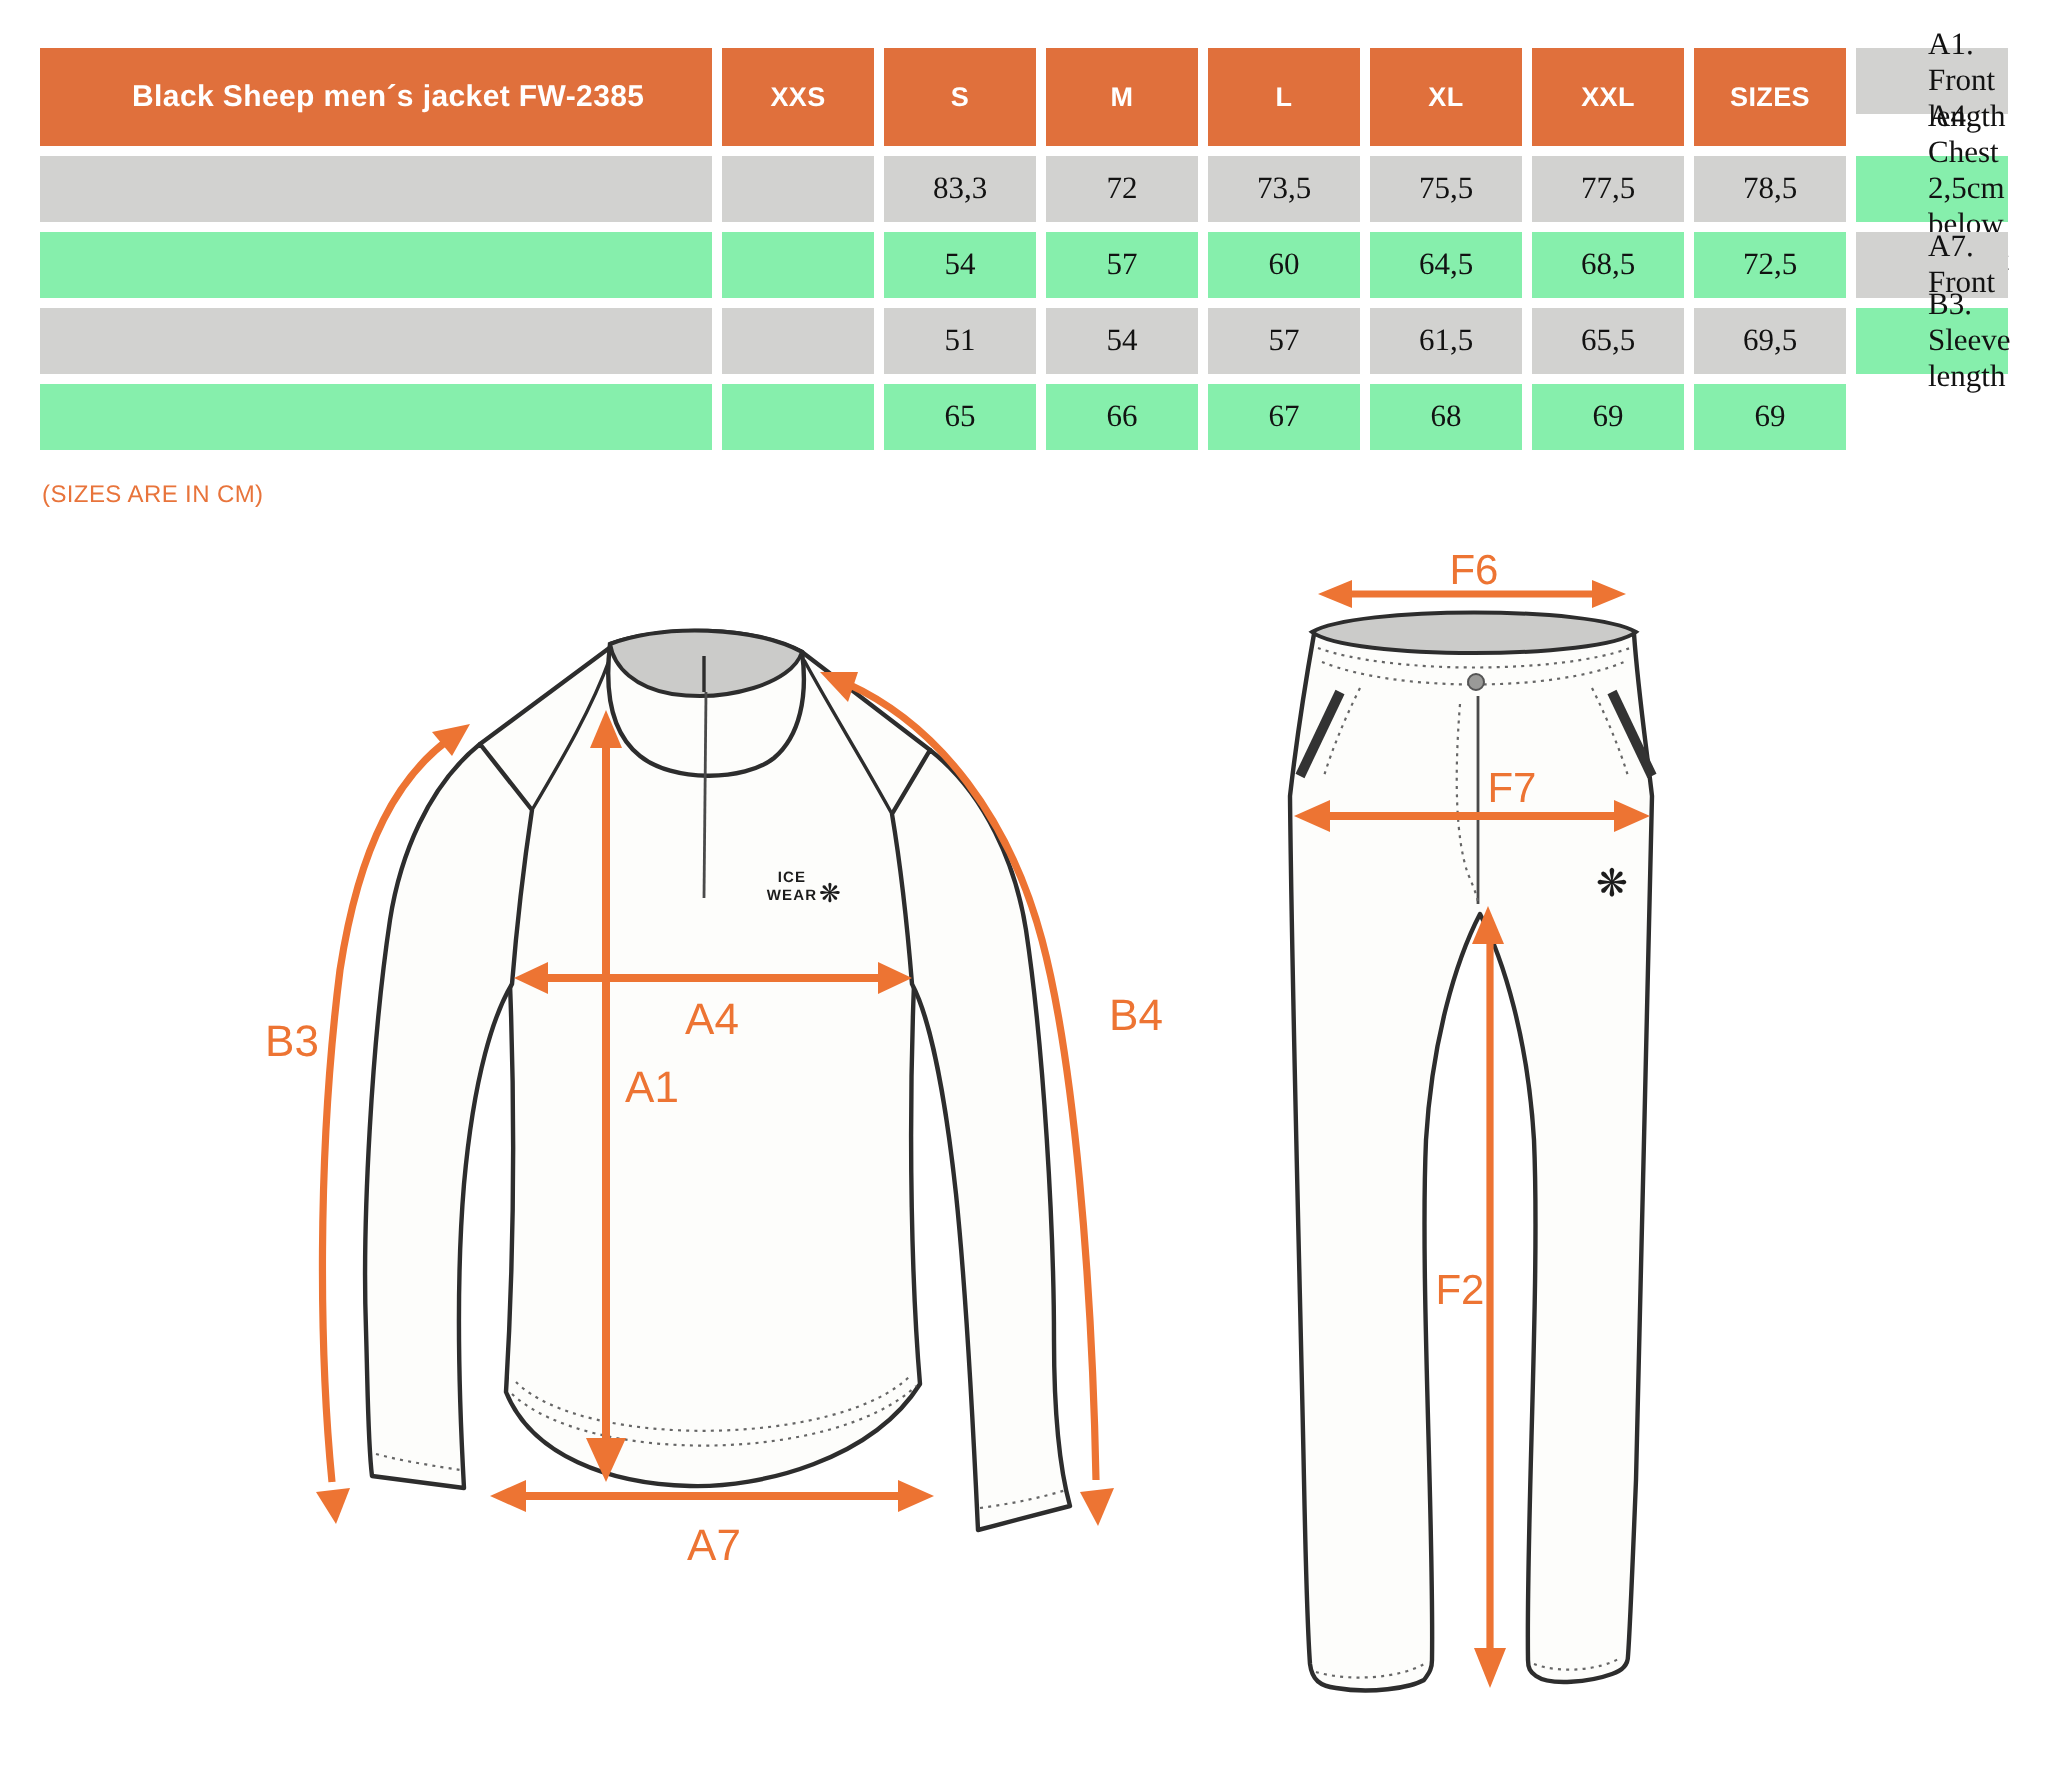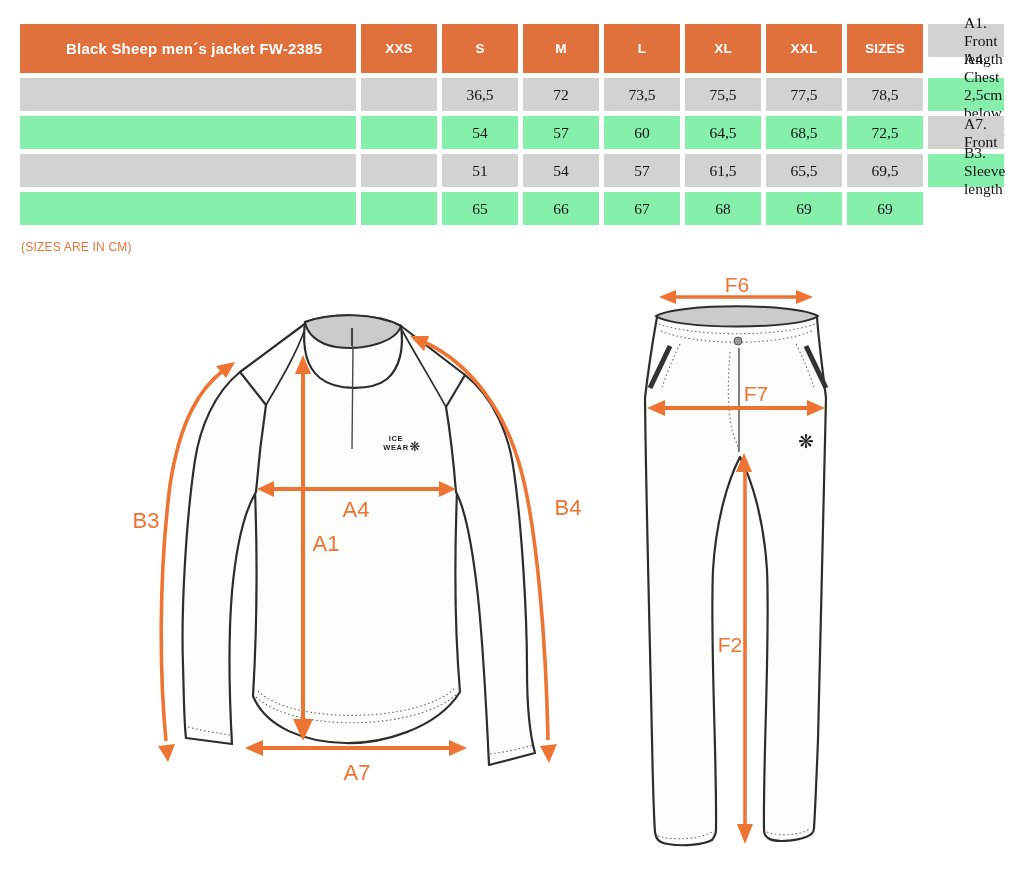--- a/index.html
+++ b/index.html
@@ -51,21 +51,21 @@
   <div class="cell head">S</div>
   <div class="cell head">M</div>
   <div class="cell head">L</div>
   <div class="cell head">XL</div>
   <div class="cell head">XXL</div>
   <div class="cell head">SIZES</div>
 
   <div class="cell drow lab bg-a">A1. Front length</div>
   <div class="cell drow bg-a"></div>
   <div class="cell drow bg-a"></div>
-  <div class="cell drow bg-a">36,5</div>
+  <div class="cell drow bg-a">83,3</div>
   <div class="cell drow bg-a">72</div>
   <div class="cell drow bg-a">73,5</div>
   <div class="cell drow bg-a">75,5</div>
   <div class="cell drow bg-a">77,5</div>
   <div class="cell drow bg-a">78,5</div>
 
   <div class="cell drow lab bg-b">A4. Chest 2,5cm below armpit</div>
   <div class="cell drow bg-b"></div>
   <div class="cell drow bg-b"></div>
   <div class="cell drow bg-b">54</div>

